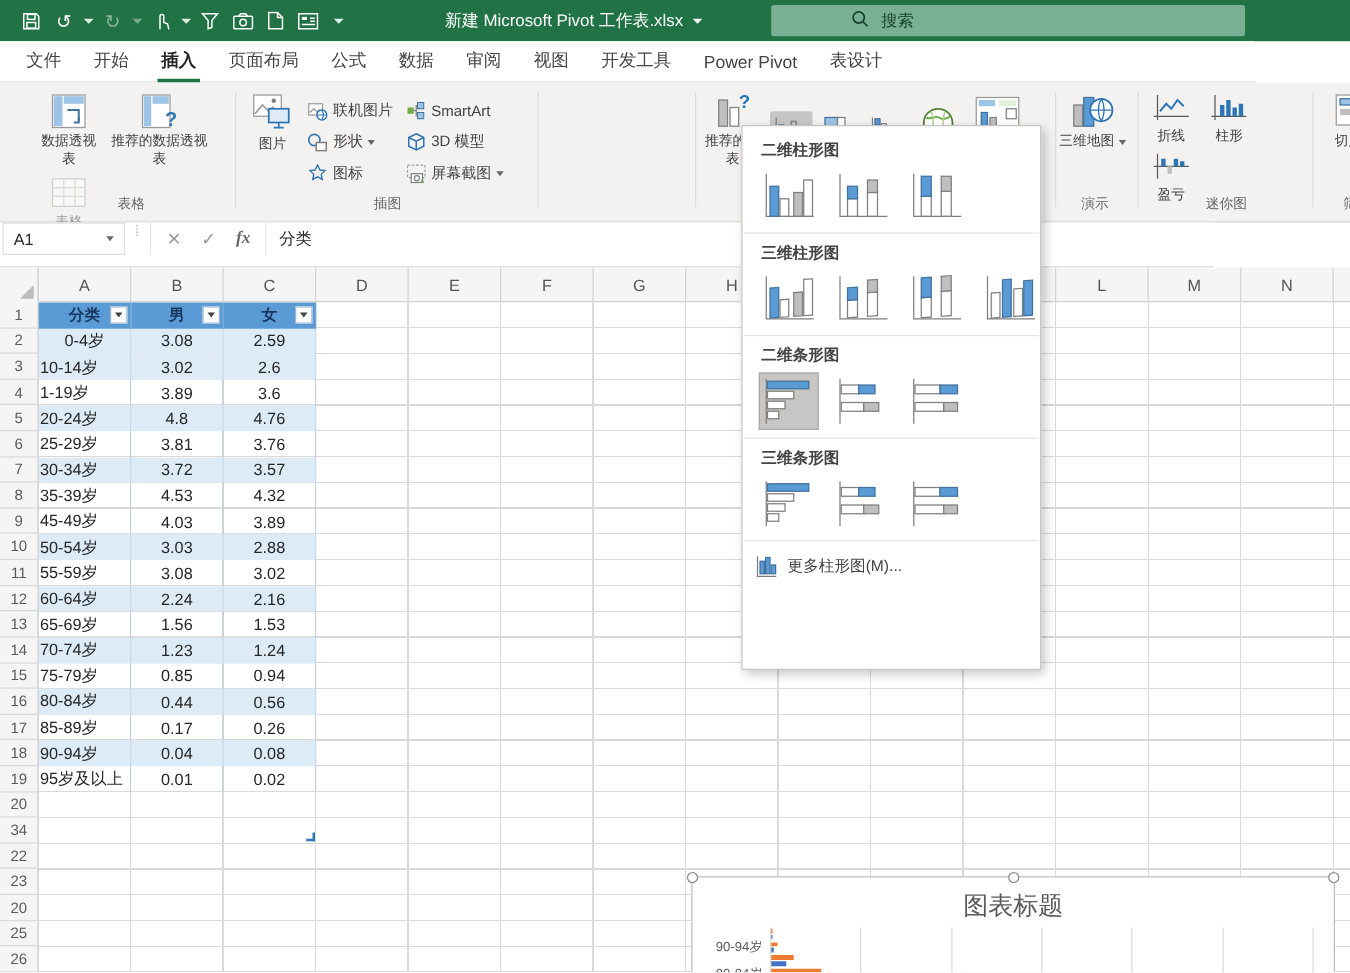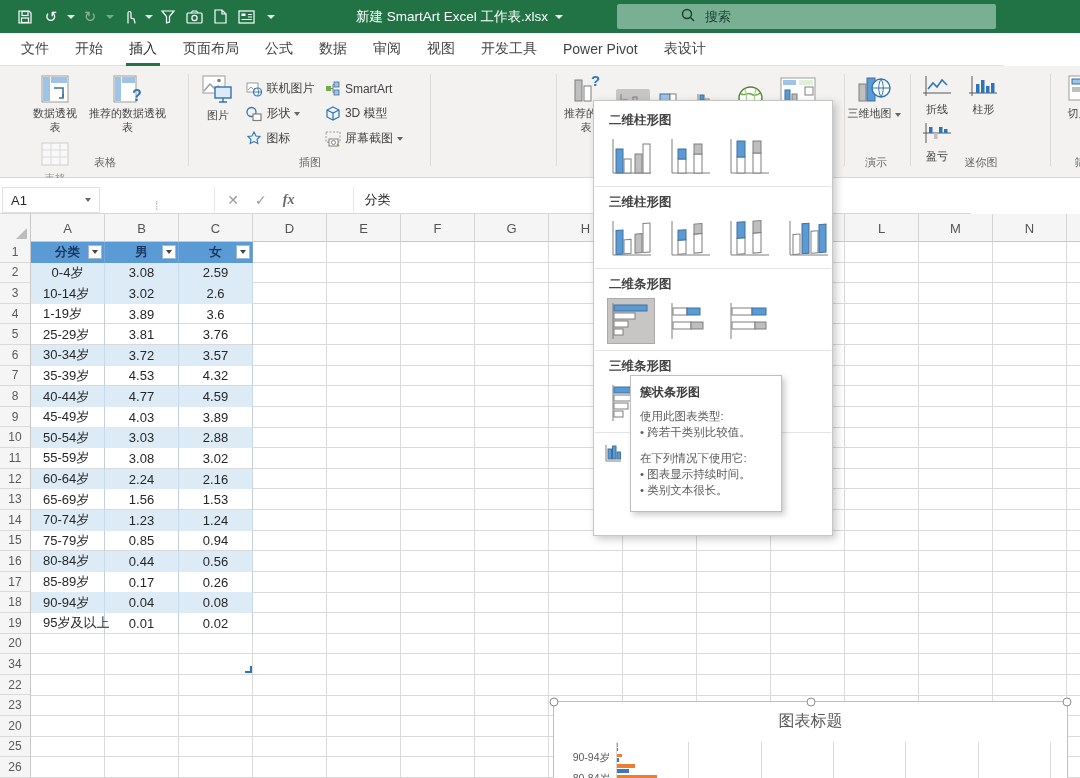--- a/index.html
+++ b/index.html
@@ -14,38 +14,38 @@
   .qat-caret { width:0; height:0; border-left:4px solid transparent; border-right:4px solid transparent; border-top:4px solid #dff0e7; margin-left:1px; }
   .dim { opacity:.45; }
   .tb-title { position:absolute; left:356px; top:0; height:33px; display:flex; align-items:center; font-size:13.5px; color:#fff; white-space:nowrap; }
   .tb-title .caret { width:0;height:0;border-left:4px solid transparent;border-right:4px solid transparent;border-top:4px solid #fff; margin-left:7px; }
   .search-box { position:absolute; left:617px; top:4px; width:379px; height:25px; background:#79b094; border-radius:2px; display:flex; align-items:center; padding-left:64px; font-size:13px; color:#173F2E; }
   .search-box .mag { margin-right:10px; }
 
   
   .tabrow { position:absolute; left:0; top:33px; width:1004px; height:33px; background:#fff; display:flex; align-items:center; gap:0; border-bottom:1px solid #E1E1E1;}
   .tab { padding:0 13px; height:33px; display:flex; align-items:center; font-size:14px; color:#444; position:relative; cursor:default; white-space:nowrap; }
-  .tab.active { font-weight:normal; color:#262626; }
+  .tab.active { font-weight:bold; color:#262626; }
   .tab.active::after { content:""; position:absolute; left:10px; right:10px; bottom:0; height:3px; background:#217346; }
 
   
   .ribbon { position:absolute; left:0; top:66px; width:1080px; height:112px; background:#F3F2F1; border-bottom:1px solid #D8D8D8; }
   .rgroup { position:absolute; top:4px; height:100px; }
   .rgroup .glabel { position:absolute; bottom:0; left:0; right:0; text-align:center; font-size:11px; color:#666; }
   .gsep { position:absolute; top:8px; height:92px; width:1px; background:#DCDBDA; }
   .bigbtn { display:inline-flex; flex-direction:column; align-items:center; justify-content:flex-start; width:58px; padding-top:4px; vertical-align:top; }
   .bigbtn .lbl { font-size:11px; color:#444; text-align:center; line-height:1.25; margin-top:3px; }
   .smallrow { display:flex; align-items:center; gap:4px; height:25px; font-size:12px; color:#444; white-space:nowrap; }
   .caret { width:0; height:0; border-left:3.5px solid transparent; border-right:3.5px solid transparent; border-top:4px solid #666; display:inline-block; }
   .chart-btn { width:34px; height:26px; display:inline-flex; align-items:center; justify-content:center; gap:2px; border-radius:2px; }
   .chart-btn.pressed { background:#C8C6C4; }
   .disabled { opacity:.5; }
 
   
-  .fbar { position:absolute; left:0; top:178px; width:971px; height:36px; background:#fff; border-bottom:1px solid #D8D8D8; display:flex; align-items:flex-end;gap:47px; }
+  .fbar { position:absolute; left:0; top:178px; width:971px; height:36px; background:#fff; border-bottom:1px solid #D8D8D8; display:flex; align-items:flex-start; }
   .namebox { width:98px; height:26px; margin-left:2px; border:1px solid #E0E0E0; display:flex; align-items:center; padding:0 8px; font-size:13px; color:#262626; }
   .namebox .caret { margin-left:auto; }
   .fdots { color:#b5b5b5; font-size:12px; padding:0 8px; letter-spacing:1px;}
   .fbtns { display:flex; align-items:center; gap:16px; padding:0 12px; color:#9b9b9b; font-size:14px; border-left:1px solid #E8E8E8; height:26px;}
   .fx { font-style:italic; font-family:"Liberation Serif", serif; color:#6a6a6a; font-weight:bold;}
   .fval { border-left:1px solid #E8E8E8; height:26px; display:flex; align-items:center; padding-left:10px; font-size:13px; color:#262626; flex:1; }
 
   
   .colheads { position:absolute; left:0; top:214px; width:1080px; height:28px; background:#F5F5F5; border-bottom:1px solid #C9C9C9; }
   .cornerbox { position:absolute; left:0; top:0; width:31px; height:28px; border-right:1px solid #C9C9C9; background:#F5F5F5;}
@@ -61,26 +61,26 @@
   .rownum { height:20.62px; display:flex; align-items:center; justify-content:center; font-size:12px; color:#5a5a5a; border-bottom:1px solid #DADADA; }
 
   
   .xtable { position:absolute; left:31px; top:0; width:222px; }
   .trow { display:flex; height:20.62px; }
   .tcell { width:74px; display:flex; align-items:center; justify-content:center; font-size:13px; color:#262626; border-right:1px solid rgba(160,185,215,.35); }
   .trow.head .tcell { background:#5B9BD5; color:#17375E; font-weight:bold; font-size:12.5px; position:relative; }
   .filterbtn { position:absolute; right:2px; top:3px; width:14px; height:14px; background:#fff; border:1px solid #9FB9D4; display:flex; align-items:center; justify-content:center; }
   .filterbtn::after { content:""; width:0;height:0;border-left:3.5px solid transparent;border-right:3.5px solid transparent;border-top:4.5px solid #444; }
   .trow.band { background:#DDEBF7; }
-  .trow .tcell:first-child.spill { justify-content:flex-start; padding-left:12px; white-space:nowrap; overflow:visible; }
+  .trow .tcell:first-child.spill { justify-content:flex-start; padding-left:1px; white-space:nowrap; overflow:visible; }
   .tsizer { position:absolute; width:7px; height:7px; border-right:2px solid #2E75B6; border-bottom:2px solid #2E75B6; }
 
   
   .chartobj { position:absolute; left:553px; top:459px; width:515px; height:308px; background:#fff; border:1px solid #BFBFBF; z-index:3; }
-  .chart-title { position:absolute; top:9px; left:0; width:100%; text-align:center; font-size:16px; color:#595959; }
+  .chart-title { position:absolute; top:9px; left:0; width:100%; text-align:center; font-size:20px; color:#595959; }
   .plot { position:absolute; left:62px; top:40px; width:434px; height:212px; }
   .gridline { position:absolute; top:0; bottom:0; width:1px; background:#D9D9D9; }
   .cbar { position:absolute; height:3.6px; }
   .ylab { position:absolute; right:100%; margin-right:6px; font-size:10.5px; color:#595959; white-space:nowrap; transform:translateY(-50%); }
   .handle { position:absolute; width:9px; height:9px; border-radius:50%; background:#fff; border:1.5px solid #8C8C8C; transform:translate(-50%,-50%); z-index:4;}
 
   
   .menu { position:absolute; left:593px; top:100px; width:240px; height:436px; background:#fff; border:1px solid #C6C6C6; box-shadow:3px 3px 8px rgba(0,0,0,.22); z-index:5; padding-top:4px; }
   .msec-title { font-size:12.5px; font-weight:bold; color:#444; margin:7px 0 5px 15px; }
   .mtiles { display:flex; gap:11px; margin:0 0 6px 13px; }
@@ -140,21 +140,21 @@
       <span class="qat-btn">
         <svg width="17" height="14" viewBox="0 0 17 14">
             <rect x="1" y="1" width="15" height="12" fill="none" stroke="#fff" stroke-width="1.2"></rect>
             <rect x="3.5" y="3.5" width="4" height="2.5" fill="#fff"></rect>
             <path d="M10 4.5h4M10 7h4M3.5 9.5h10.5" stroke="#fff" stroke-width="1.2"></path>
           </svg>
       </span>
       <span class="qat-caret" style="margin-left:6px"></span>
     </div>
     <div class="tb-title">
-      <span>新建 SmartArt Excel 工作表.xlsx</span>
+      <span>新建 Microsoft Pivot 工作表.xlsx</span>
         <span class="caret"></span>
     </div>
     <div class="search-box">
       <span class="mag">
         <svg width="14" height="14" viewBox="0 0 14 14">
             <circle cx="6" cy="6" r="4.5" fill="none" stroke="#173F2E" stroke-width="1.4"></circle>
             <path d="M9.5 9.5L13 13" stroke="#173F2E" stroke-width="1.4"></path>
           </svg>
       </span>
       <span>搜索</span>
@@ -484,39 +484,39 @@
         <div class="trow band">
           <div class="tcell spill">10-14岁</div>
           <div class="tcell">3.02</div>
           <div class="tcell">2.6</div>
         </div>
         <div class="trow">
           <div class="tcell spill">1-19岁</div>
           <div class="tcell">3.89</div>
           <div class="tcell">3.6</div>
         </div>
+        <div class="trow band">
+          <div class="tcell spill">20-24岁</div>
+          <div class="tcell">4.8</div>
+          <div class="tcell">4.76</div>
+        </div>
         <div class="trow">
           <div class="tcell spill">25-29岁</div>
           <div class="tcell">3.81</div>
           <div class="tcell">3.76</div>
         </div>
         <div class="trow band">
           <div class="tcell spill">30-34岁</div>
           <div class="tcell">3.72</div>
           <div class="tcell">3.57</div>
         </div>
         <div class="trow">
           <div class="tcell spill">35-39岁</div>
           <div class="tcell">4.53</div>
           <div class="tcell">4.32</div>
-        </div>
-        <div class="trow band">
-          <div class="tcell spill">40-44岁</div>
-          <div class="tcell">4.77</div>
-          <div class="tcell">4.59</div>
         </div>
         <div class="trow">
           <div class="tcell spill">45-49岁</div>
           <div class="tcell">4.03</div>
           <div class="tcell">3.89</div>
         </div>
         <div class="trow band">
           <div class="tcell spill">50-54岁</div>
           <div class="tcell">3.03</div>
           <div class="tcell">2.88</div>
@@ -748,25 +748,14 @@
         <svg width="18" height="18" viewBox="0 0 18 18">
           <path d="M2 1v16h15" fill="none" stroke="#7f7f7f"></path>
           <rect x="4" y="5" width="3.5" height="10" fill="#5B9BD5" stroke="#41719C"></rect>
           <rect x="8.5" y="2" width="3.5" height="13" fill="#5B9BD5" stroke="#41719C"></rect>
           <rect x="13" y="8" width="3.5" height="7" fill="#5B9BD5" stroke="#41719C"></rect>
         </svg>
         <span>更多柱形图(M)...</span>
       </div>
     </div>
 
-  <div class="tip">
-    <div class="tip-title">簇状条形图</div>
-    <div id="tiplines">
-        <div class="tip-line">使用此图表类型:</div>
-        <div class="tip-line">• 跨若干类别比较值。</div>
-        <div class="tip-line empty"></div>
-        <div class="tip-line">在下列情况下使用它:</div>
-        <div class="tip-line">• 图表显示持续时间。</div>
-        <div class="tip-line">• 类别文本很长。</div>
-      </div>
-  </div>
 
 </div>
 
 </body></html>

